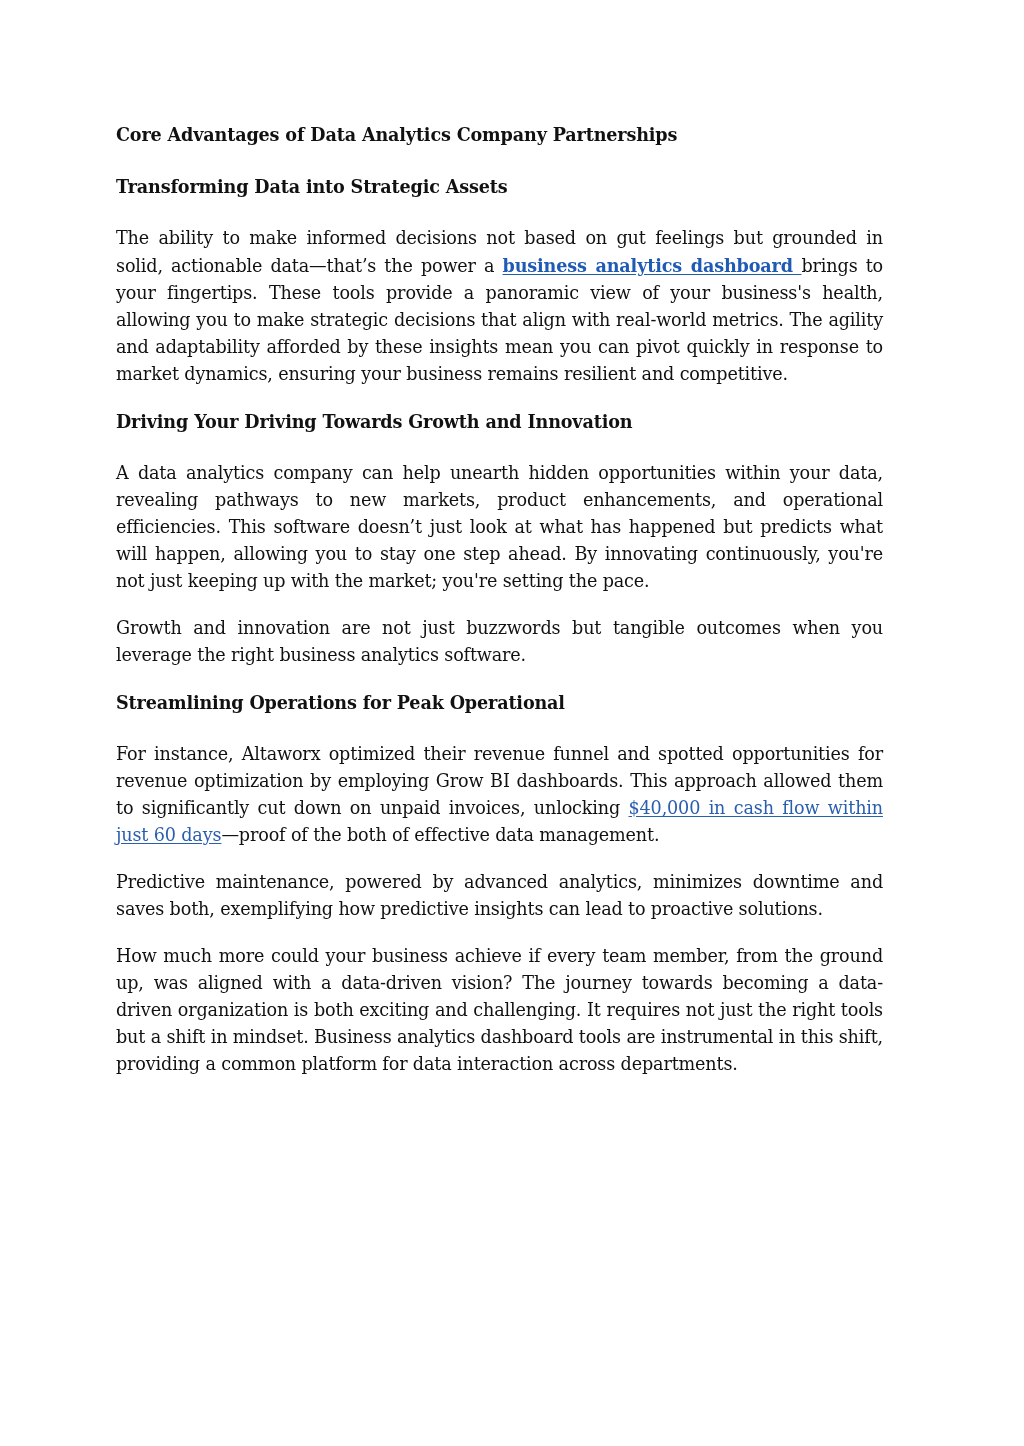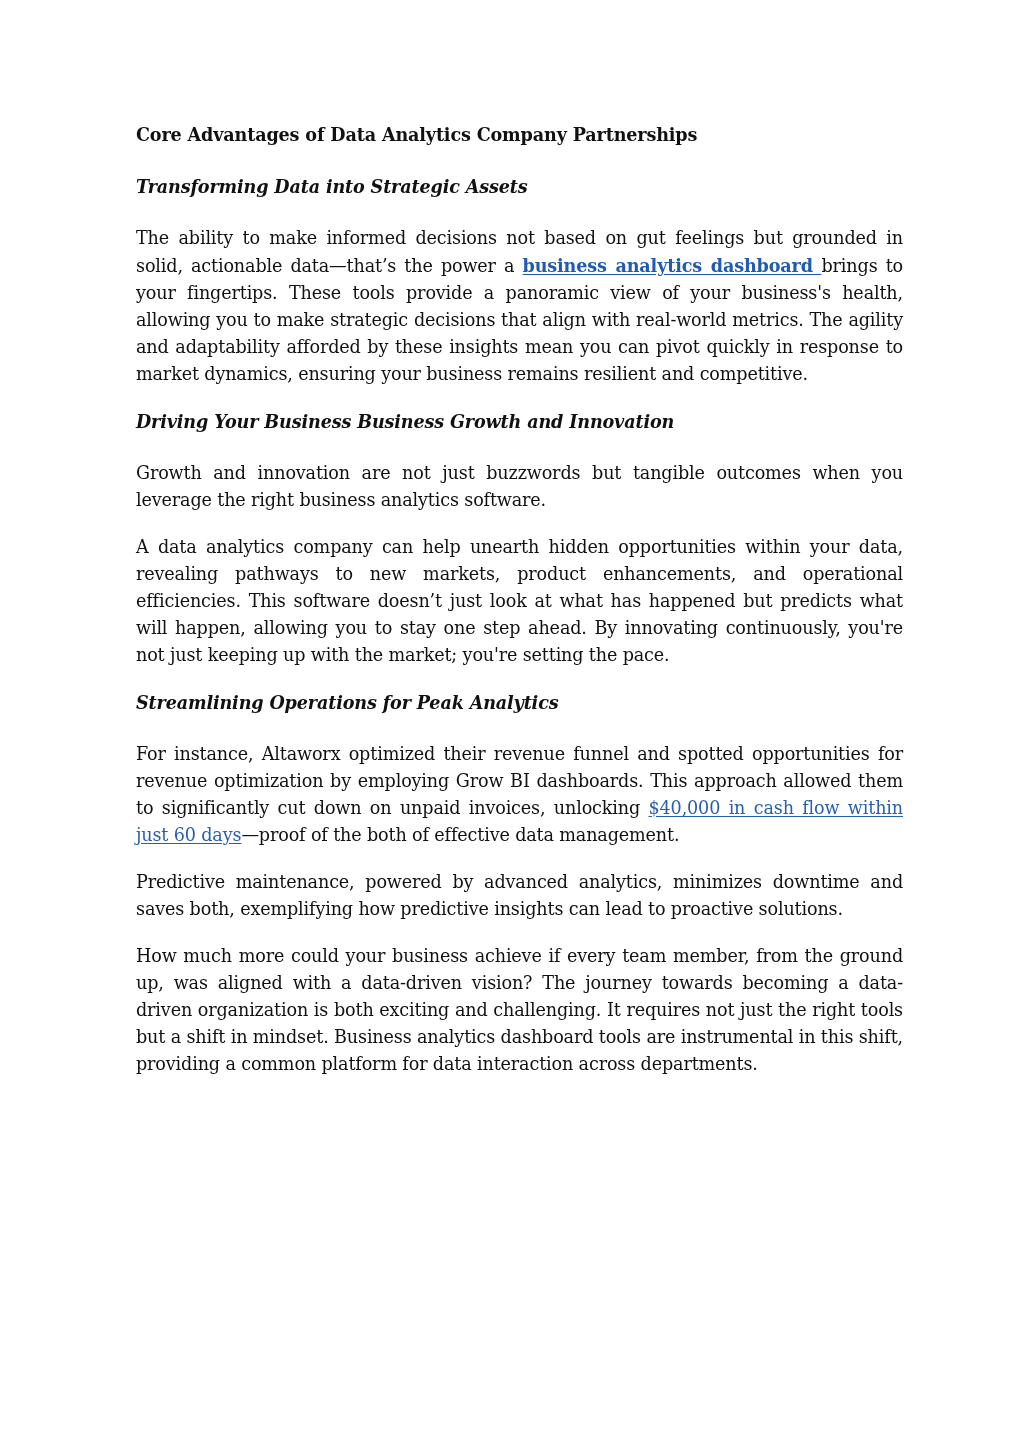--- a/index.html
+++ b/index.html
@@ -8,42 +8,42 @@
     background: #ffffff;
   }
   body {
     width: 1024px;
     height: 1446px;
     overflow: hidden;
     position: relative;
   }
   .page {
     position: absolute;
-    left: 136px;
+    left: 116px;
     top: 121px;
     width: 774px;
     font-family: "DejaVu Serif", "Liberation Serif", serif;
     color: #111111;
     font-size: 17.6px;
     line-height: 27px;
     letter-spacing: -0.15px;
   }
   .page h1, .page h2 {
     font-size: 17.6px;
     font-weight: bold;
     margin: 0 0 25px 0;
     line-height: 27px;
     color: #111111;
   }
   .page p {
     margin: 0 7px 20px 0;
     text-align: justify;
     text-align-last: left;
   }
-  .page h2 { margin-top: 16px; font-style: italic; }
+  .page h2 { margin-top: 16px; }
   a.link-bold {
     color: #1f5bb4;
     font-weight: bold;
     text-decoration: underline;
     text-underline-offset: 2px;
   }
   a.link {
     color: #2a5faf;
     text-decoration: underline;
     text-underline-offset: 2px;
@@ -54,27 +54,27 @@
 
 <div class="page">
   <h1>Core Advantages of Data Analytics Company Partnerships</h1>
 
   <section>
     <h2>Transforming Data into Strategic Assets</h2>
     <p><span>The ability to make informed decisions not based on gut feelings but grounded in solid, actionable data—that’s the power a </span><a class="link-bold">business analytics dashboard </a><span>brings to your fingertips. These tools provide a panoramic view of your business's health, allowing you to make strategic decisions that align with real-world metrics. The agility and adaptability afforded by these insights mean you can pivot quickly in response to market dynamics, ensuring your business remains resilient and competitive.</span></p>
   </section>
 
   <section>
-    <h2>Driving Your Business Business Growth and Innovation</h2>
+    <h2>Driving Your Driving Towards Growth and Innovation</h2>
+    <p>A data analytics company can help unearth hidden opportunities within your data, revealing pathways to new markets, product enhancements, and operational efficiencies. This software doesn’t just look at what has happened but predicts what will happen, allowing you to stay one step ahead. By innovating continuously, you're not just keeping up with the market; you're setting the pace.</p>
     <p>Growth and innovation are not just buzzwords but tangible outcomes when you leverage the right business analytics software.</p>
-    <p>A data analytics company can help unearth hidden opportunities within your data, revealing pathways to new markets, product enhancements, and operational efficiencies. This software doesn’t just look at what has happened but predicts what will happen, allowing you to stay one step ahead. By innovating continuously, you're not just keeping up with the market; you're setting the pace.</p>
   </section>
 
   <section>
-    <h2>Streamlining Operations for Peak Analytics</h2>
+    <h2>Streamlining Operations for Peak Operational</h2>
     <p><span>For instance, Altaworx optimized their revenue funnel and spotted opportunities for revenue optimization by employing Grow BI dashboards. This approach allowed them to significantly cut down on unpaid invoices, unlocking </span><a class="link">$40,000 in cash flow within just 60 days</a><span>—proof of the both of effective data management.</span></p>
     <p>Predictive maintenance, powered by advanced analytics, minimizes downtime and saves both, exemplifying how predictive insights can lead to proactive solutions.</p>
   </section>
 
   <section>
     <p>How much more could your business achieve if every team member, from the ground up, was aligned with a data-driven vision? The journey towards becoming a data-driven organization is both exciting and challenging. It requires not just the right tools but a shift in mindset. Business analytics dashboard tools are instrumental in this shift, providing a common platform for data interaction across departments.</p>
   </section>
 </div>
 
 </body></html>

